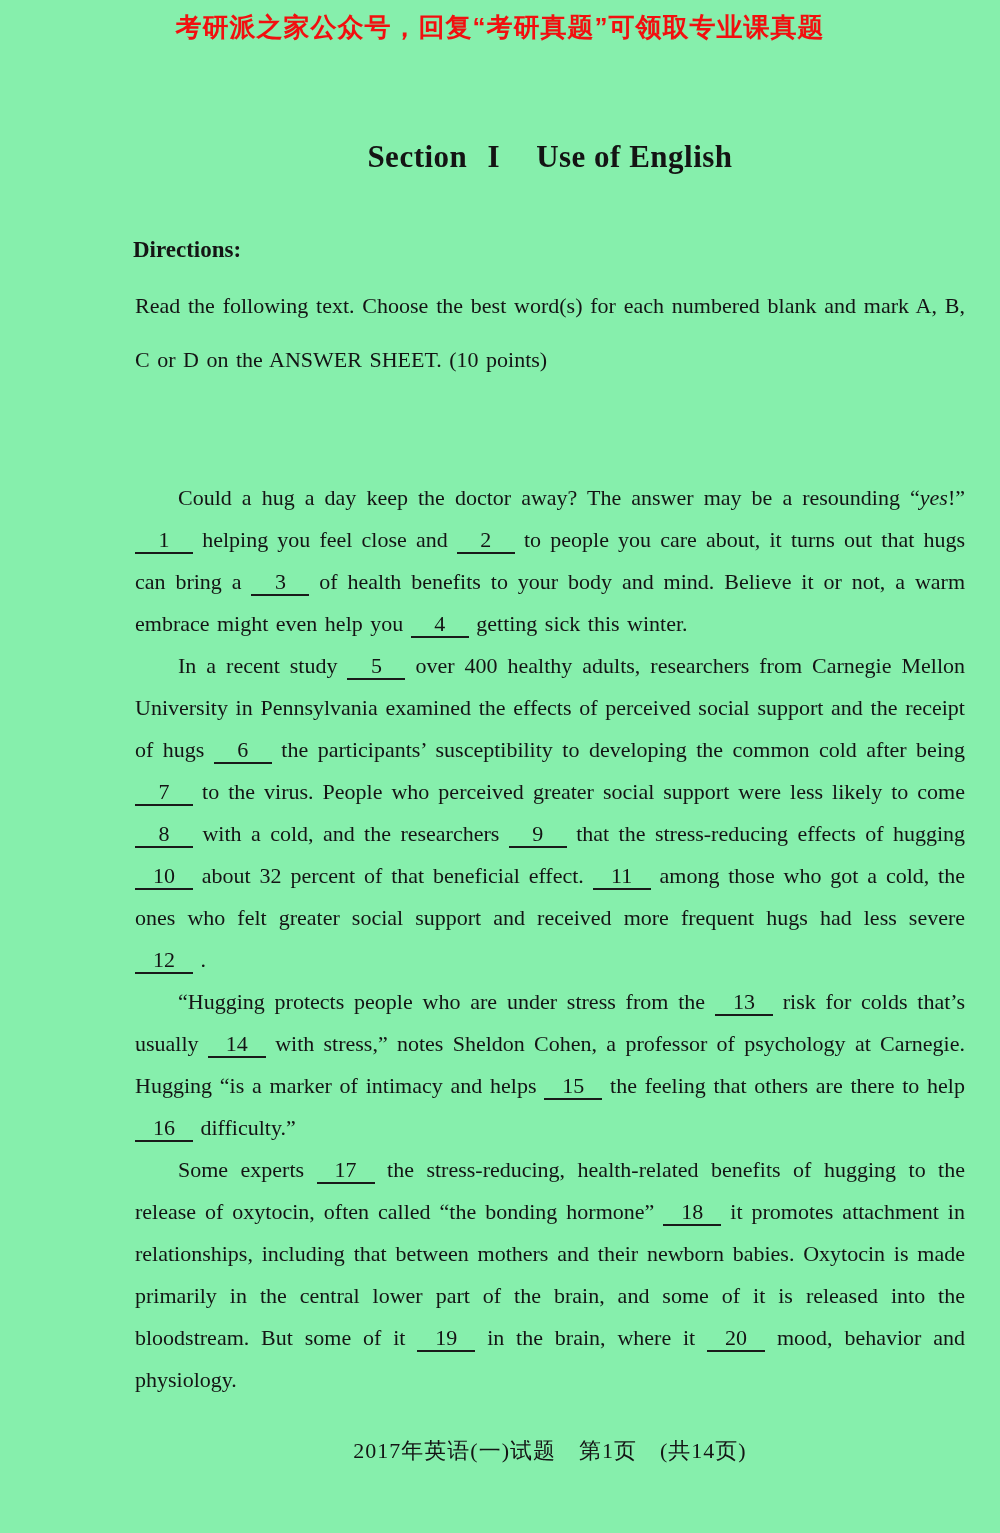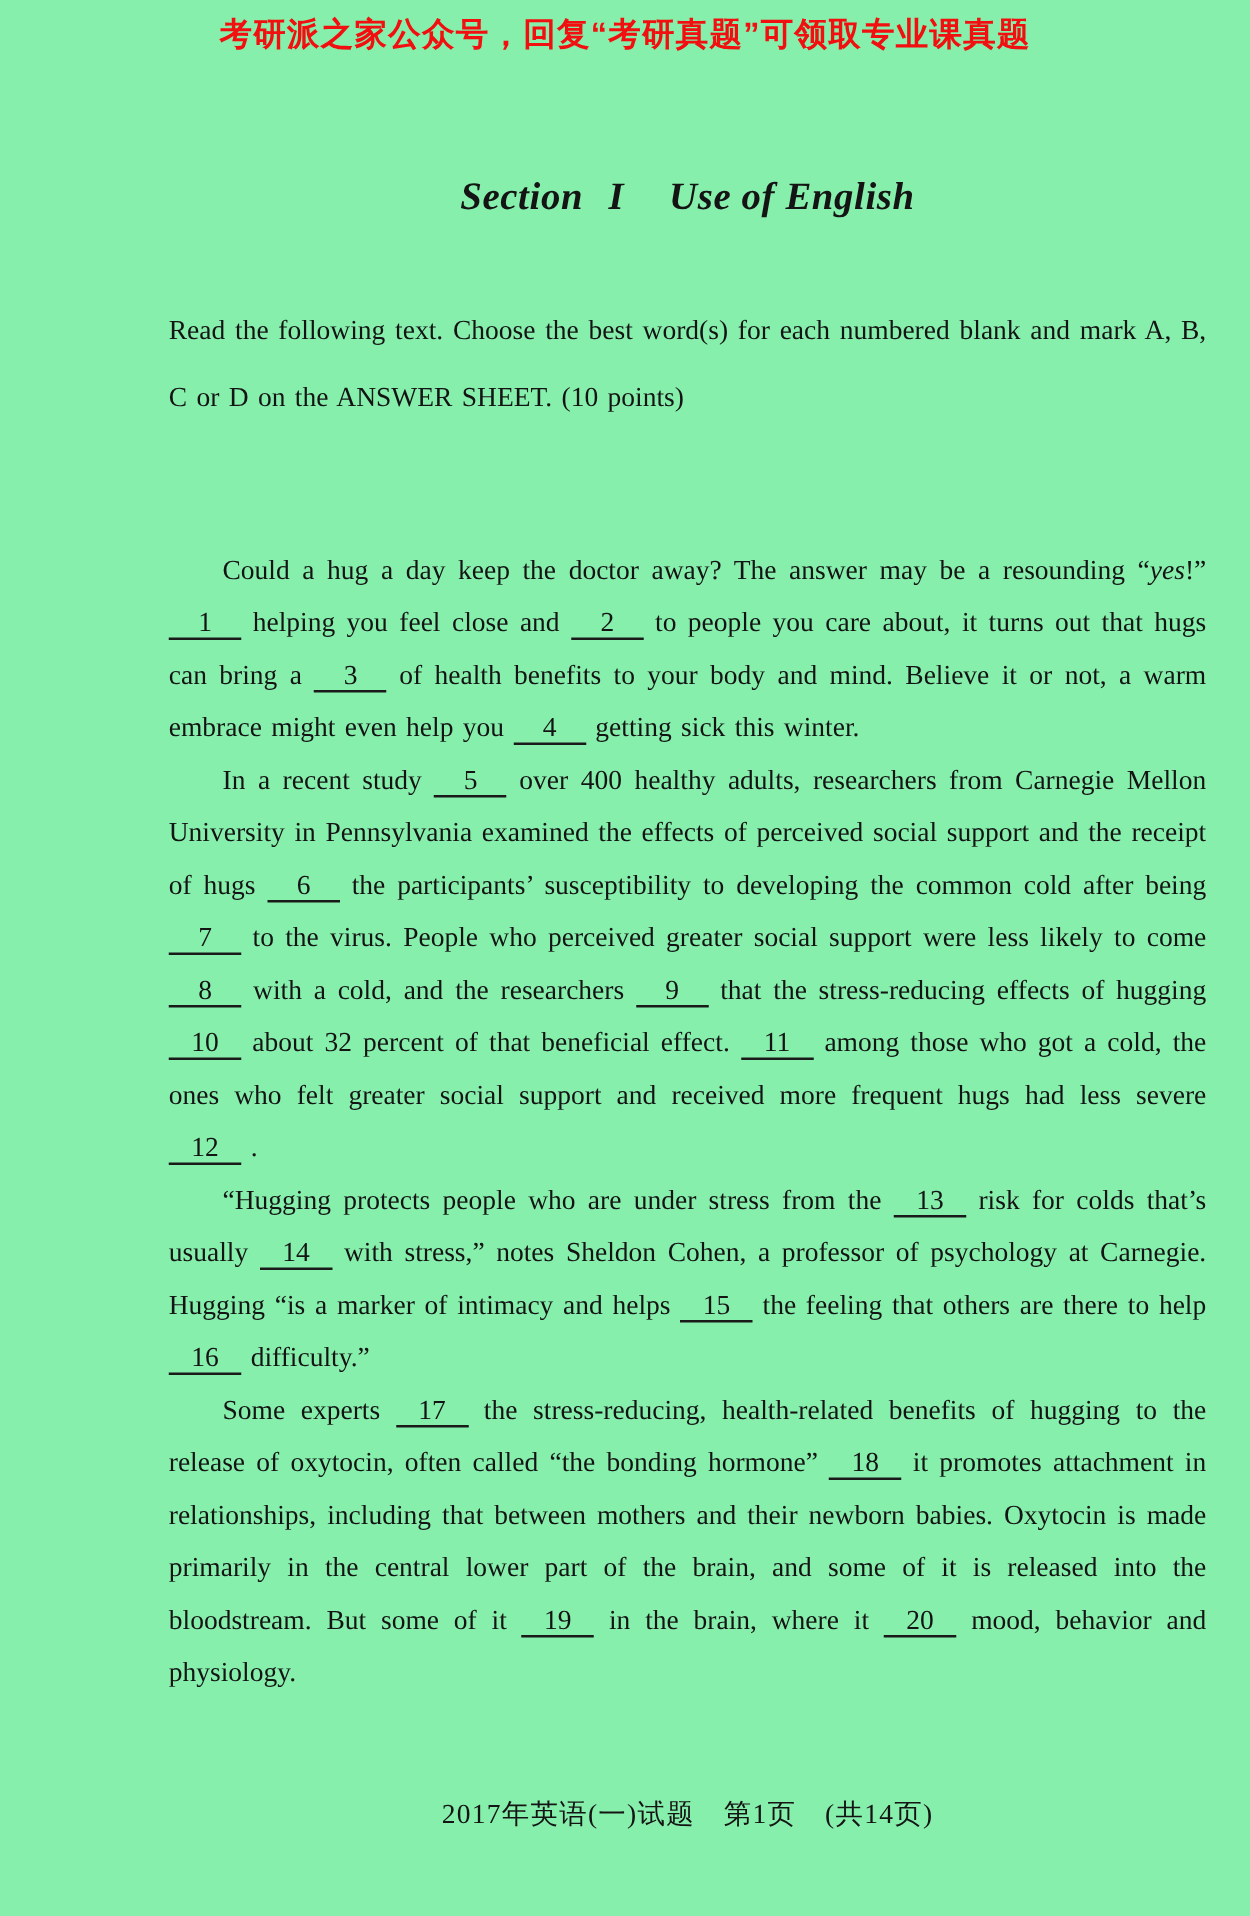--- a/index.html
+++ b/index.html
@@ -24,21 +24,20 @@
     font-size: 26px;
     letter-spacing: 1px;
     color: #f20f0f;
   }
   .title {
     margin: 94px 35px 0 135px;
     text-align: center;
     font-size: 31px;
     font-weight: 700;
     letter-spacing: 0.5px;
-    font-style: italic;
   }
   .title .title-section {
     word-spacing: 12px;
     margin-right: 36px;
   }
   .directions-wrap {
     margin: 62px 35px 0 133px;
   }
   .directions-label {
     font-size: 23px;
@@ -89,20 +88,21 @@
 
 <div class="page">
 
   <div class="header-note">考研派之家公众号，回复“考研真题”可领取专业课真题</div>
 
   <h1 class="title">
     <span class="title-section">Section I</span><span class="title-name">Use of English</span>
   </h1>
 
   <div class="directions-wrap">
+    <div class="directions-label">Directions:</div>
     <p class="directions-text">Read the following text. Choose the best word(s) for each numbered blank and mark A, B, C or D on the ANSWER SHEET. (10 points)</p>
   </div>
 
   <div class="passage" id="passage">
       <p class="para"><span>Could a hug a day keep the doctor away? The answer may be a resounding “</span><em>yes</em><span>!” </span><span class="blank">1</span><span> helping you feel close and </span><span class="blank">2</span><span> to people you care about, it turns out that hugs can bring a </span><span class="blank">3</span><span> of health benefits to your body and mind. Believe it or not, a warm embrace might even help you </span><span class="blank">4</span><span> getting sick this winter.</span></p>
       <p class="para"><span>In a recent study </span><span class="blank">5</span><span> over 400 healthy adults, researchers from Carnegie Mellon University in Pennsylvania examined the effects of perceived social support and the receipt of hugs </span><span class="blank">6</span><span> the participants’ susceptibility to developing the common cold after being </span><span class="blank">7</span><span> to the virus. People who perceived greater social support were less likely to come </span><span class="blank">8</span><span> with a cold, and the researchers </span><span class="blank">9</span><span> that the stress-reducing effects of hugging </span><span class="blank">10</span><span> about 32 percent of that beneficial effect. </span><span class="blank">11</span><span> among those who got a cold, the ones who felt greater social support and received more frequent hugs had less severe </span><span class="blank">12</span><span> .</span></p>
       <p class="para"><span>“Hugging protects people who are under stress from the </span><span class="blank">13</span><span> risk for colds that’s usually </span><span class="blank">14</span><span> with stress,” notes Sheldon Cohen, a professor of psychology at Carnegie. Hugging “is a marker of intimacy and helps </span><span class="blank">15</span><span> the feeling that others are there to help </span><span class="blank">16</span><span> difficulty.”</span></p>
       <p class="para"><span>Some experts </span><span class="blank">17</span><span> the stress-reducing, health-related benefits of hugging to the release of oxytocin, often called “the bonding hormone” </span><span class="blank">18</span><span> it promotes attachment in relationships, including that between mothers and their newborn babies. Oxytocin is made primarily in the central lower part of the brain, and some of it is released into the bloodstream. But some of it </span><span class="blank">19</span><span> in the brain, where it </span><span class="blank">20</span><span> mood, behavior and physiology.</span></p>
     </div>
 

